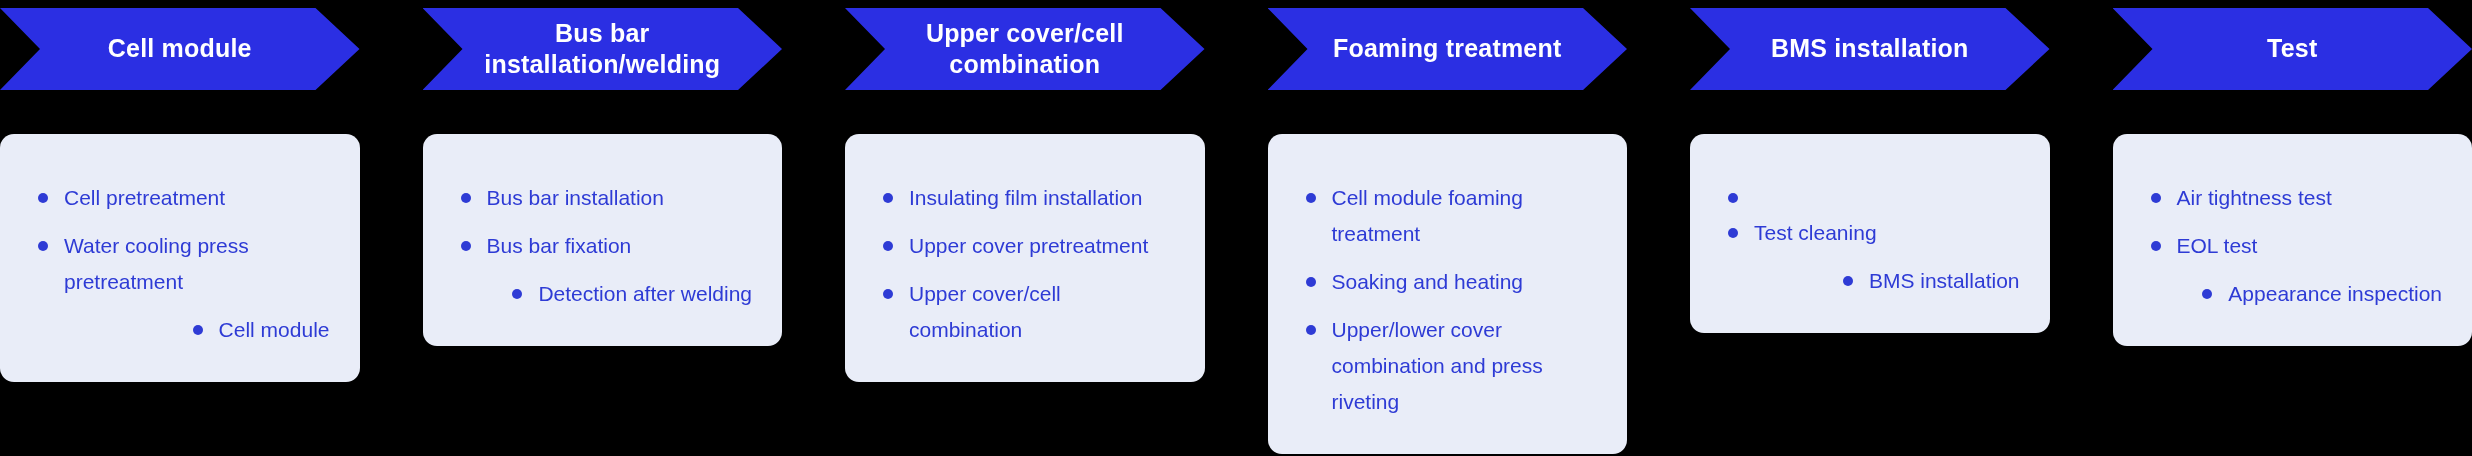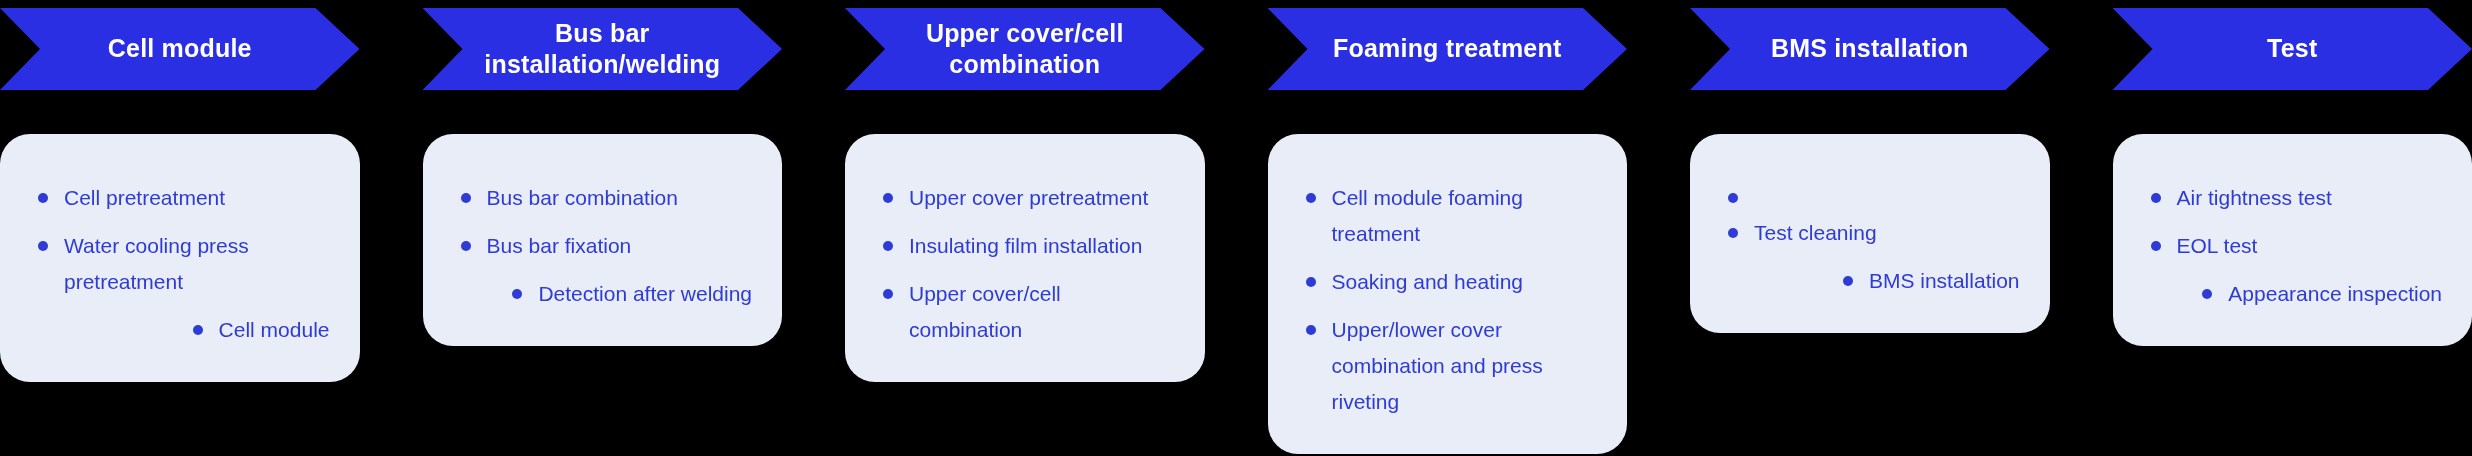--- a/index.html
+++ b/index.html
@@ -47,21 +47,21 @@
     color: var(--title-color);
     font-size: 25px;
     font-weight: 700;
     text-align: center;
     line-height: 1.25;
     letter-spacing: 0.2px;
   }
   .card {
     margin-top: 44px;
     background: var(--card-color);
-    border-radius: 30px;
+    border-radius: 14px;
     padding: 46px 30px 34px 38px;
     width: 100%;
   }
   .item {
     display: flex;
     align-items: flex-start;
     margin-bottom: 12px;
   }
   .item:last-child { margin-bottom: 0; justify-content: flex-end; }
   .dot {
@@ -105,45 +105,45 @@
       </div>
     </div>
 
     <div class="column">
       <div class="arrow">
         <span class="arrow-title">Bus bar installation/welding</span>
       </div>
       <div class="card">
         <div class="item">
           <span class="dot"></span>
-          <span class="item-text">Bus bar combination</span>
+          <span class="item-text">Bus bar installation</span>
         </div>
         <div class="item">
           <span class="dot"></span>
           <span class="item-text">Bus bar fixation</span>
         </div>
         <div class="item">
           <span class="dot"></span>
           <span class="item-text">Detection after welding</span>
         </div>
       </div>
     </div>
 
     <div class="column">
       <div class="arrow">
         <span class="arrow-title">Upper cover/cell combination</span>
       </div>
       <div class="card">
         <div class="item">
           <span class="dot"></span>
+          <span class="item-text">Insulating film installation</span>
+        </div>
+        <div class="item">
+          <span class="dot"></span>
           <span class="item-text">Upper cover pretreatment</span>
-        </div>
-        <div class="item">
-          <span class="dot"></span>
-          <span class="item-text">Insulating film installation</span>
         </div>
         <div class="item">
           <span class="dot"></span>
           <span class="item-text">Upper cover/cell combination</span>
         </div>
       </div>
     </div>
 
     <div class="column">
       <div class="arrow">

